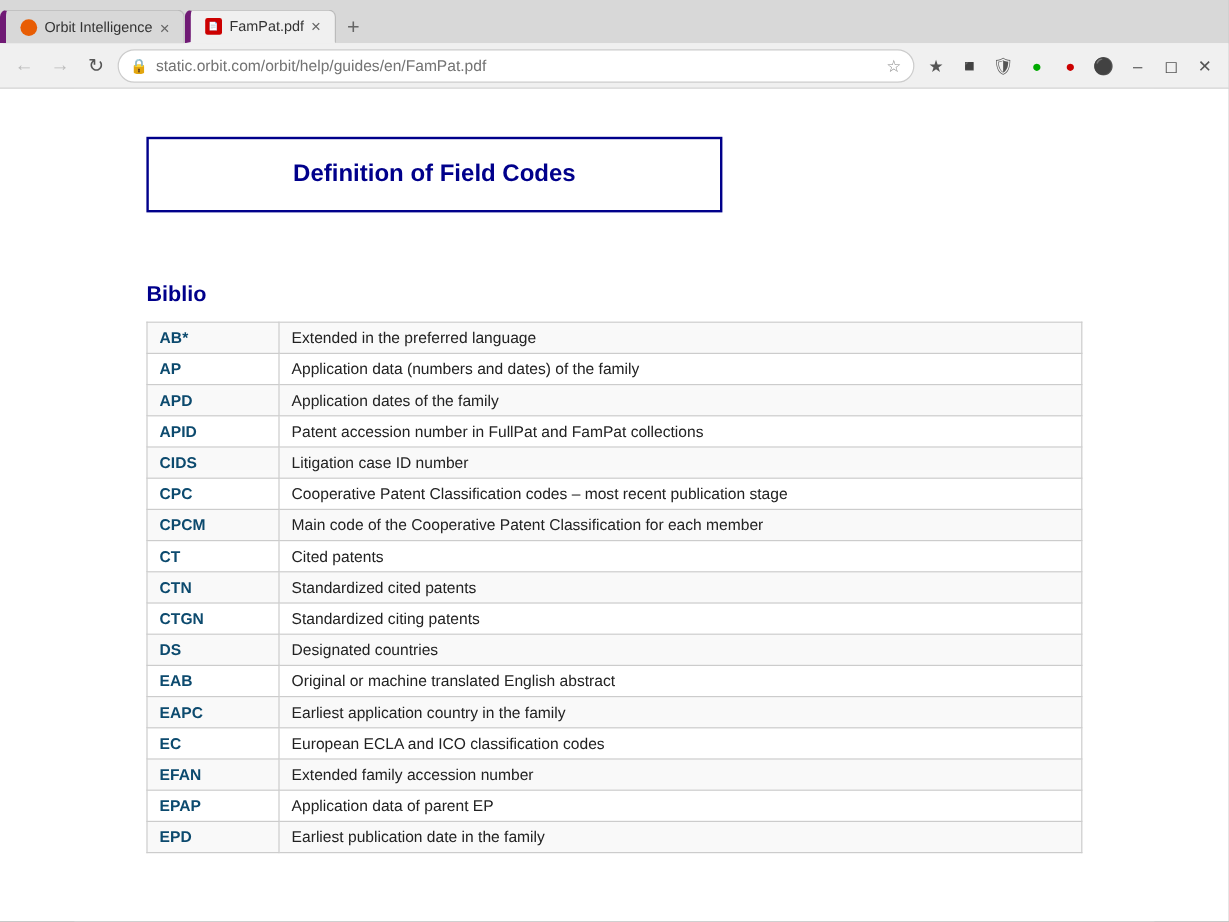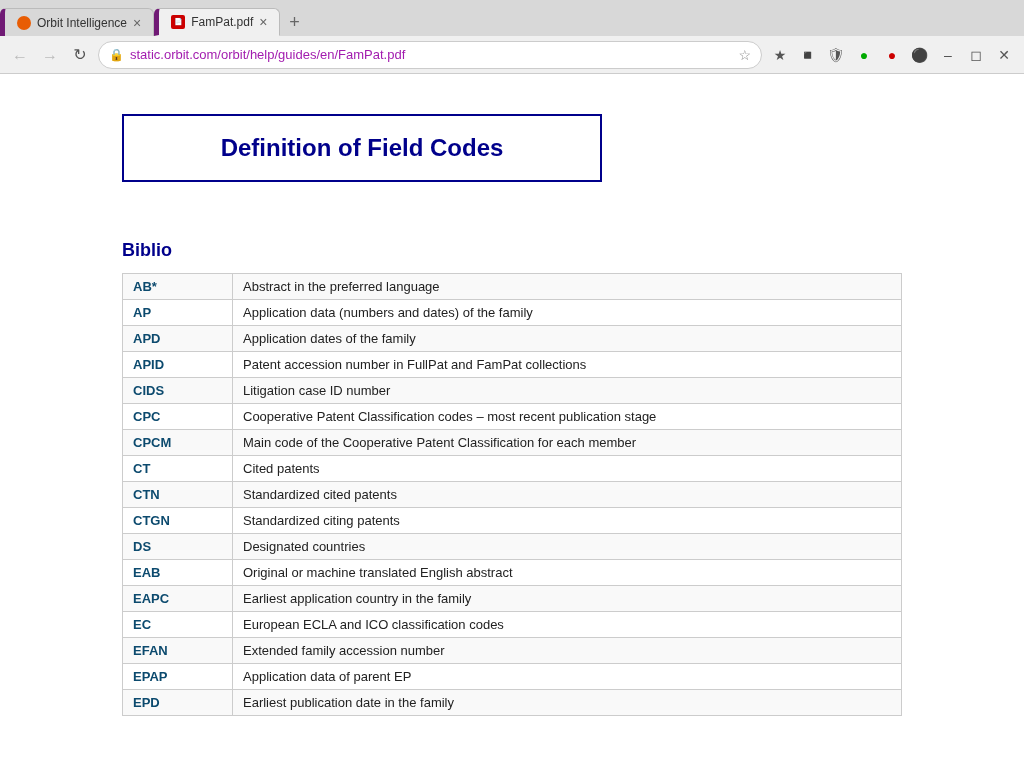--- a/index.html
+++ b/index.html
@@ -126,21 +126,21 @@
     }
 
     .address-bar-lock {
       color: #555;
       font-size: 12px;
     }
 
     .address-bar-url {
       flex: 1;
       font-size: 13px;
-      color: #a21caf;
+      color: #737373;
     }
 
     .address-bar-icons {
       display: flex;
       align-items: center;
       gap: 4px;
     }
 
     .nav-icons-right {
       display: flex;
@@ -201,21 +201,21 @@
     .title-box {
       border: 2px solid #00008b;
       padding: 18px 30px;
       text-align: center;
       margin-bottom: 30px;
       display: inline-block;
       width: 480px;
     }
 
     .title-text {
-      font-size: 24px;
+      font-size: 20px;
       font-weight: bold;
       color: #00008b;
     }
 
     .section-title {
       font-size: 18px;
       font-weight: bold;
       color: #00008b;
       margin-bottom: 12px;
     }
@@ -309,21 +309,21 @@
         </div>
       </div>
 
       <div>
         <div class="section-title">Biblio</div>
 
         <table class="field-table">
           <tbody id="table-body">
               <tr>
                 <td>AB*</td>
-                <td>Abstract in the preferred language</td>
+                <td>Extended in the preferred language</td>
               </tr>
               <tr>
                 <td>AP</td>
                 <td>Application data (numbers and dates) of the family</td>
               </tr>
               <tr>
                 <td>APD</td>
                 <td>Application dates of the family</td>
               </tr>
               <tr>

